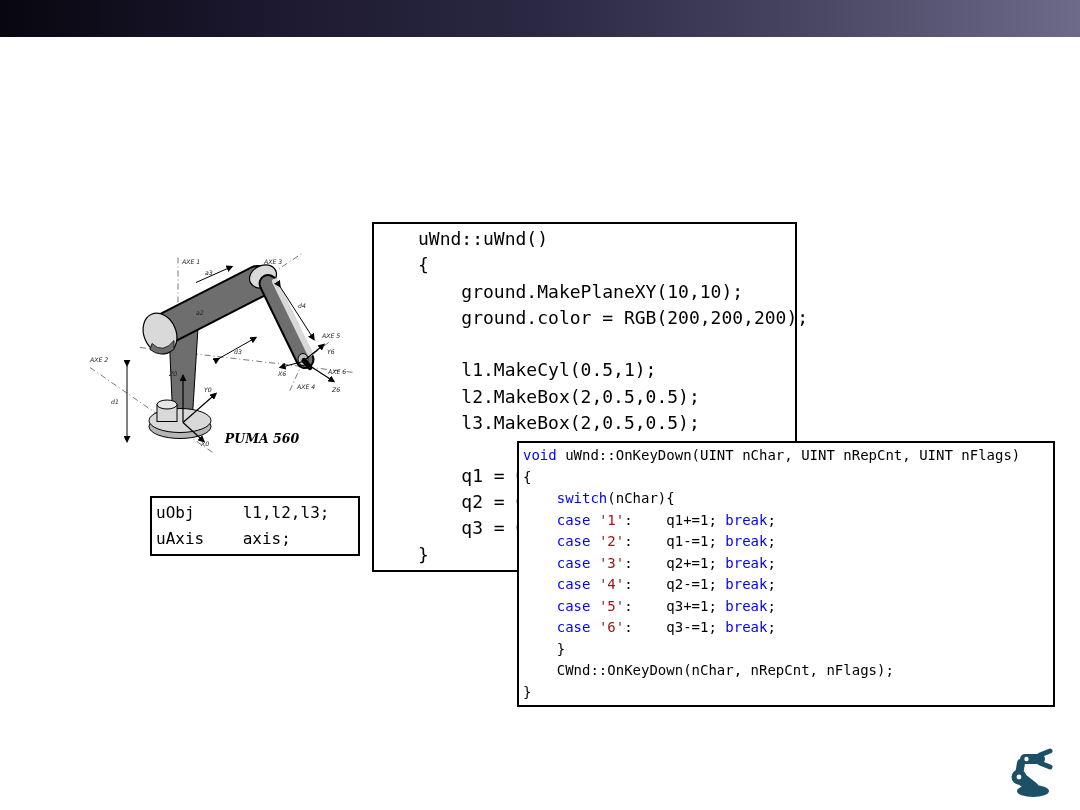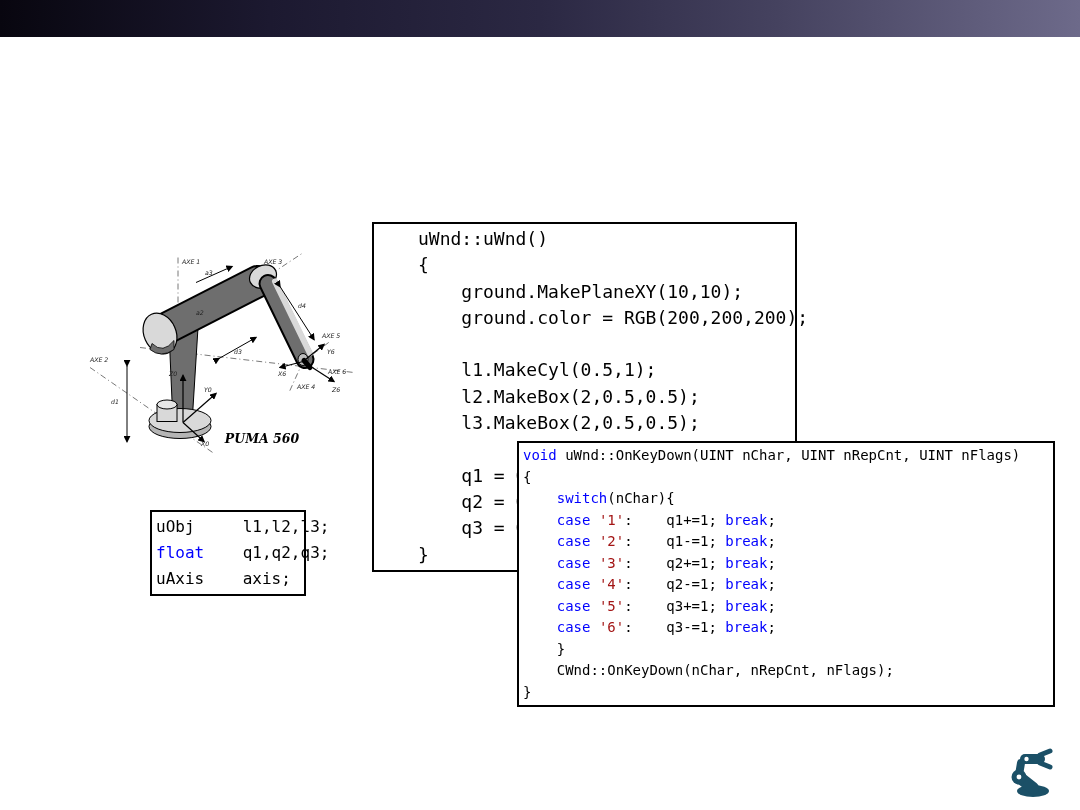--- a/index.html
+++ b/index.html
@@ -22,21 +22,21 @@
   .code-box{
     position:absolute;background:#fff;border:2px solid var(--box_border);
     font-family:"DejaVu Sans Mono","Liberation Mono",monospace;color:var(--code_text);
     box-sizing:border-box;padding:2px 4px;white-space:pre;
   }
   .code-line{white-space:pre;}
   .code-line::after{content:"\200B";}
   .tok-p{color:var(--code_text);}
   .tok-k{color:var(--keyword);}
   .tok-s{color:var(--literal);}
-  .decl-box{left:150px;top:510px;width:156px;font-size:16px;line-height:26px;}
+  .decl-box{left:150px;top:496px;width:210px;font-size:16px;line-height:26px;}
   .ctor-box{left:372px;top:222px;width:425px;font-size:18px;line-height:26.3px;z-index:1;padding-left:44px;}
   .okd-box{left:517px;top:441px;width:538px;font-size:14px;line-height:21.5px;z-index:2;}
   .logo-wrap{position:absolute;left:1003px;top:746px;width:54px;height:52px;}
 </style>
 </head>
 <body>
 
 <div class="top-bar"></div>
 
 <div class="figure-wrap">
@@ -111,21 +111,21 @@
       <text x="227" y="143" class="fig-label">AXE 4</text>
       <text x="262" y="146" class="fig-label">Z6</text>
       <text x="20" y="116" class="fig-label">AXE 2</text>
       <text x="41" y="158" class="fig-label">d1</text>
       <text x="99" y="130" class="fig-label">Z0</text>
       <text x="134" y="146" class="fig-label">Y0</text>
       <text x="131" y="200" class="fig-label">X0</text>
     </svg>
 </div>
 
-<div class="code-box decl-box"><div class="code-line"><span class="tok-p">uObj     l1,l2,l3;</span></div><div class="code-line"><span class="tok-k">float</span><span class="tok-p">    q1,q2,q3;</span></div><div class="code-line"><span class="tok-p">uAxis    axis;</span></div></div>
+<div class="code-box decl-box"><div class="code-line"><span class="tok-p">uObj     l1,l2,l3;</span></div><div class="code-line"><span class="tok-p">uAxis    axis;</span></div></div>
 
 <div class="code-box ctor-box"><div class="code-line"><span class="tok-p">uWnd::uWnd()</span></div><div class="code-line"><span class="tok-p">{</span></div><div class="code-line"><span class="tok-p">    ground.MakePlaneXY(10,10);</span></div><div class="code-line"><span class="tok-p">    ground.color = RGB(200,200,200);</span></div><div class="code-line"><span class="tok-p"></span></div><div class="code-line"><span class="tok-p">    l1.MakeCyl(0.5,1);</span></div><div class="code-line"><span class="tok-p">    l2.MakeBox(2,0.5,0.5);</span></div><div class="code-line"><span class="tok-p">    l3.MakeBox(2,0.5,0.5);</span></div><div class="code-line"><span class="tok-p"></span></div><div class="code-line"><span class="tok-p">    q1 = 0;</span></div><div class="code-line"><span class="tok-p">    q2 = 0;</span></div><div class="code-line"><span class="tok-p">    q3 = 0;</span></div><div class="code-line"><span class="tok-p">}</span></div></div>
 
 <div class="code-box okd-box"><div class="code-line"><span class="tok-k">void</span><span class="tok-p"> uWnd::OnKeyDown(UINT nChar, UINT nRepCnt, UINT nFlags)</span></div><div class="code-line"><span class="tok-p">{</span></div><div class="code-line"><span class="tok-p">    </span><span class="tok-k">switch</span><span class="tok-p">(nChar){</span></div><div class="code-line"><span class="tok-p">    </span><span class="tok-k">case</span><span class="tok-p"> </span><span class="tok-s">'1'</span><span class="tok-p">:    q1+=1; </span><span class="tok-k">break</span><span class="tok-p">;</span></div><div class="code-line"><span class="tok-p">    </span><span class="tok-k">case</span><span class="tok-p"> </span><span class="tok-s">'2'</span><span class="tok-p">:    q1-=1; </span><span class="tok-k">break</span><span class="tok-p">;</span></div><div class="code-line"><span class="tok-p">    </span><span class="tok-k">case</span><span class="tok-p"> </span><span class="tok-s">'3'</span><span class="tok-p">:    q2+=1; </span><span class="tok-k">break</span><span class="tok-p">;</span></div><div class="code-line"><span class="tok-p">    </span><span class="tok-k">case</span><span class="tok-p"> </span><span class="tok-s">'4'</span><span class="tok-p">:    q2-=1; </span><span class="tok-k">break</span><span class="tok-p">;</span></div><div class="code-line"><span class="tok-p">    </span><span class="tok-k">case</span><span class="tok-p"> </span><span class="tok-s">'5'</span><span class="tok-p">:    q3+=1; </span><span class="tok-k">break</span><span class="tok-p">;</span></div><div class="code-line"><span class="tok-p">    </span><span class="tok-k">case</span><span class="tok-p"> </span><span class="tok-s">'6'</span><span class="tok-p">:    q3-=1; </span><span class="tok-k">break</span><span class="tok-p">;</span></div><div class="code-line"><span class="tok-p">    }</span></div><div class="code-line"><span class="tok-p">    CWnd::OnKeyDown(nChar, nRepCnt, nFlags);</span></div><div class="code-line"><span class="tok-p">}</span></div></div>
 
 <div class="logo-wrap">
   <svg width="54" height="52" viewBox="0 0 54 50" xmlns="http://www.w3.org/2000/svg">
     <g fill="var(--logo_teal)" stroke="none">
       <ellipse cx="30" cy="44" rx="16" ry="6"></ellipse>
       <line x1="16" y1="30" x2="30" y2="41" stroke="var(--logo_teal)" stroke-width="12" stroke-linecap="round"></line>

